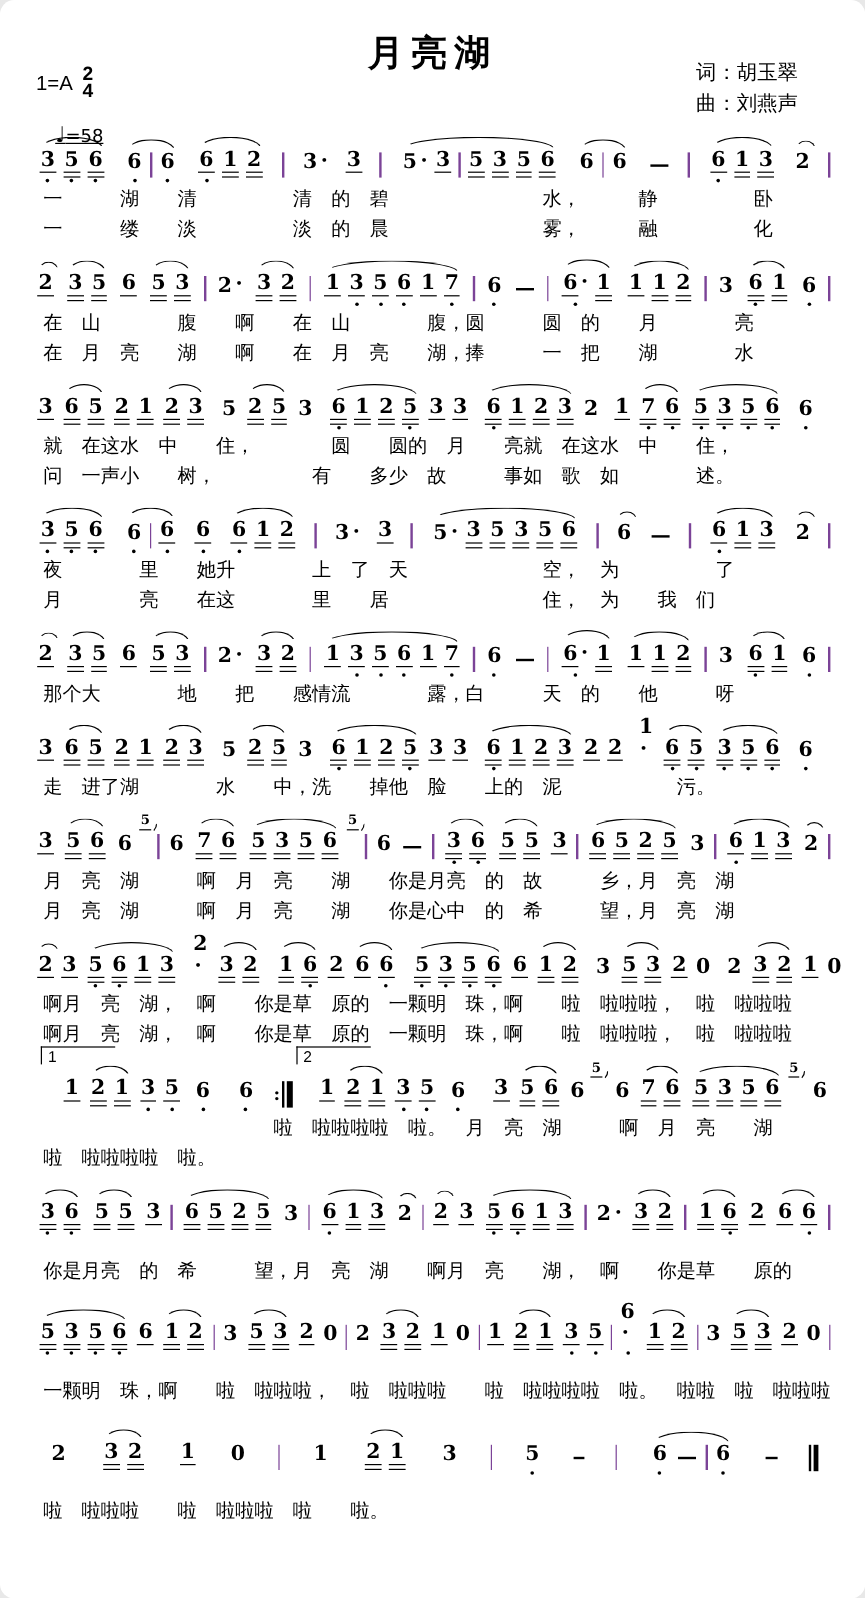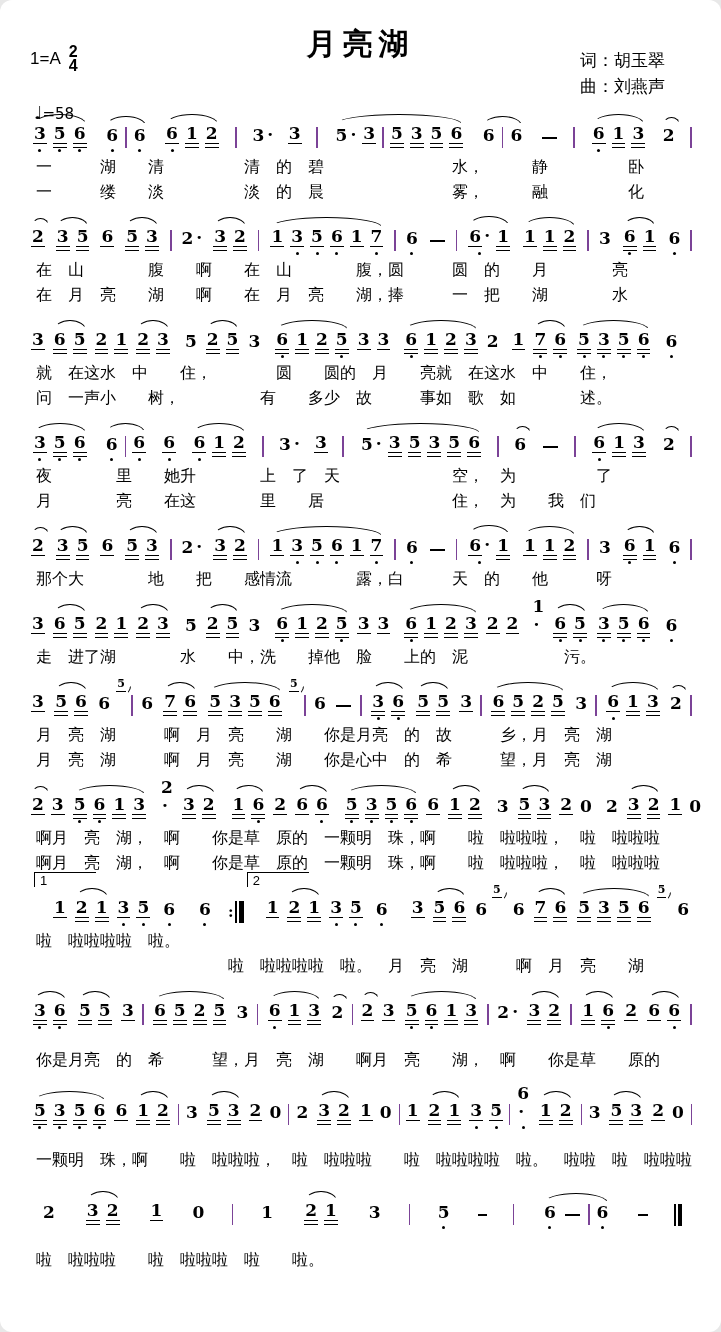--- a/index.html
+++ b/index.html
@@ -2,25 +2,25 @@
 <html style="--barline: #7b4397;"><head>
 <meta charset="utf-8">
 <style>
   html,body{margin:0;padding:0;background:#e8e8e8;}
   .page{width:721px;height:1332px;background:#ffffff;margin:0 auto;position:relative;
         box-sizing:border-box;padding-top:16px;color:#000;overflow:hidden;border-radius:12px;}
   i{font-style:normal;}
   .title{text-align:center;font:bold 30px "Liberation Serif","DejaVu Serif",serif;letter-spacing:6px;margin-top:8px;}
   .credits{position:absolute;top:48px;right:56px;text-align:right;
            font:17px "Liberation Sans","DejaVu Sans",sans-serif;line-height:26px;}
-  .keysig{position:absolute;top:45px;left:30px;font:17px "Liberation Sans","DejaVu Sans",sans-serif;
+  .keysig{position:absolute;top:56px;left:30px;font:17px "Liberation Sans","DejaVu Sans",sans-serif;
           display:flex;align-items:center;}
   .meter{display:inline-flex;flex-direction:column;margin-left:8px;
          font:bold 16px "Liberation Sans","DejaVu Sans",sans-serif;line-height:14px;text-align:center;}
-  .tempo{position:absolute;top:102px;left:34px;font:15px "DejaVu Sans",sans-serif;}
+  .tempo{position:absolute;top:102px;left:46px;font:15px "DejaVu Sans",sans-serif;text-decoration:underline;}
   .qnote{font-size:18px;}
   #systems{margin-top:46px;}
   .sys{margin-bottom:11px;}
   .sys.single{margin-bottom:17px;}
   .notes{display:flex;justify-content:space-between;align-items:flex-end;
          height:42px;margin:0 26px 1px 28px;position:relative;}
   .sys:last-child .notes{justify-content:flex-start;}
   .sys:last-child .notes > *{margin-left:13px;margin-right:13px;}
   .note{position:relative;display:inline-block;margin:0 2px;padding:1px 1px 9px;
         font:bold 17px "DejaVu Serif","Liberation Serif",serif;line-height:18px;}
@@ -547,22 +547,22 @@
             <span class="note u2"><b>3</b><i class="l2"></i></span>
             <span class="note u2"><b>5</b><i class="l2"></i></span>
             <span class="note u2"><b>6</b><i class="l2"></i></span>
           </span>
           <span class="grace">5</span>
           <i class="bar"></i>
           <span class="note"><b>6</b></span>
           <i class="dash"></i>
           <i class="bar"></i>
         </div>
+        <div class="lyr">　　　　　　　　　　　　啦　啦啦啦啦　啦。　月　亮　湖　　　啊　月　亮　　湖</div>
         <div class="lyr">啦　啦啦啦啦　啦。</div>
-        <div class="lyr">　　　　　　　　　　　　啦　啦啦啦啦　啦。　月　亮　湖　　　啊　月　亮　　湖</div>
       </div>
       <div class="sys single">
         <div class="notes">
           <span class="slur">
             <span class="note u2"><b>3</b><i class="lo"></i><i class="l2"></i></span>
             <span class="note u2"><b>6</b><i class="lo"></i><i class="l2"></i></span>
           </span>
           <span class="slur">
             <span class="note u2"><b>5</b><i class="l2"></i></span>
             <span class="note u2"><b>5</b><i class="l2"></i></span>

